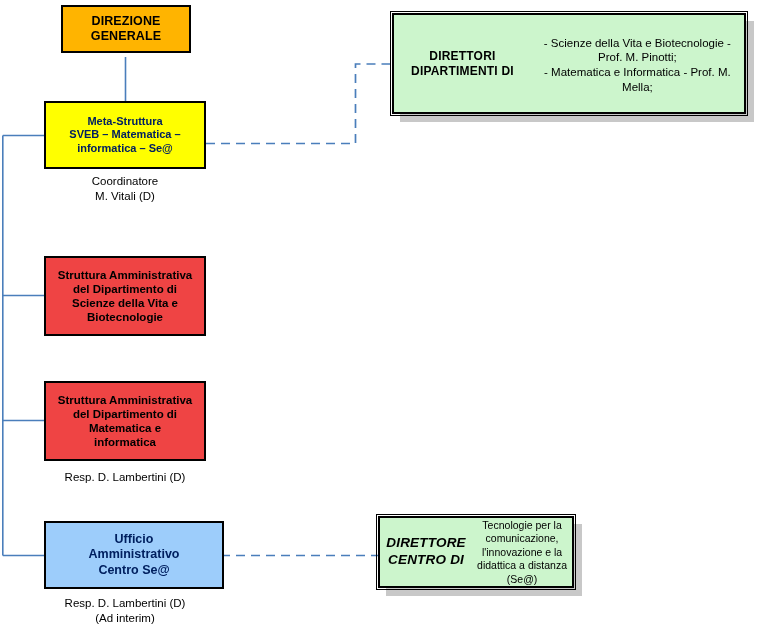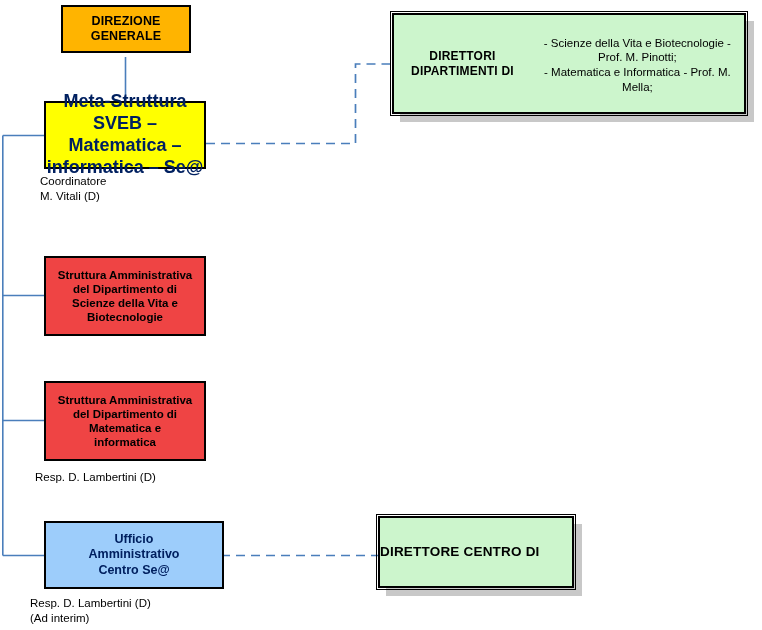--- a/index.html
+++ b/index.html
@@ -52,21 +52,21 @@
   .node.yellow  { background: #ffff00; }
   .node.green   { background: #ef4444; }
   .node.blue    { background: #9dcdfb; }
 
   .node-text {
     font-weight: bold;
     line-height: 1.22;
     white-space: pre-line;
   }
   .orange .node-text { color: #000000; font-size: 12.5px; letter-spacing: .1px; }
-  .yellow .node-text { color: #002060; font-size: 18px; }
+  .yellow .node-text { color: #002060; font-size: 11px; }
   .green  .node-text { color: #000000; font-size: 11.5px; }
   .blue   .node-text { color: #002060; font-size: 12.5px; }
 
   
   .framed {
     position: absolute;
     box-sizing: border-box;
     background: #ccf5cc;
     border: 2px solid #000000;
     outline: 1px solid #000000;
@@ -86,27 +86,27 @@
     color: #000000;
     line-height: 1.25;
   }
   .framed .f-body {
     color: #000000;
     line-height: 1.28;
     white-space: pre-line;
   }
   #box-direttori .f-title { font-size: 12px; letter-spacing: .2px; }
   #box-direttori .f-body  { font-size: 11.5px; margin-top: 3px; }
-  #box-centro .f-title    { font-size: 13.5px; letter-spacing: .2px; }
+  #box-centro .f-title    { font-size: 13.5px; letter-spacing: .2px; font-style: italic; }
   #box-centro .f-body     { font-size: 10.5px; margin-top: 1px; }
 
   
   .caption {
     position: absolute;
-    text-align: left;
+    text-align: center;
     font-size: 11.5px;
     color: #000000;
     line-height: 1.33;
     white-space: pre-line;
     z-index: 3;
   }
 </style>
 </head>
 <body>
 
@@ -166,15 +166,18 @@
   <div class="framed-shadow" style="left:400px; top:21px; width:354px; height:101px;"></div>
   <div class="framed" id="box-direttori" style="left:392px; top:13px; width:354px; height:101px;">
     <div class="f-title">DIRETTORI DIPARTIMENTI DI</div>
     <div class="f-body">-  Scienze della Vita e Biotecnologie - Prof. M. Pinotti;
 - Matematica e Informatica - Prof. M. Mella;</div>
   </div>
 
   <div class="framed-shadow" style="left:386px; top:524px; width:196px; height:72px;"></div>
   <div class="framed" id="box-centro" style="left:378px; top:516px; width:196px; height:72px;">
     <div class="f-title">DIRETTORE CENTRO DI</div>
+    <div class="f-body">Tecnologie per la comunicazione,
+l'innovazione e la didattica a distanza
+(Se@)</div>
   </div>
 
 </div>
 
 </body></html>

